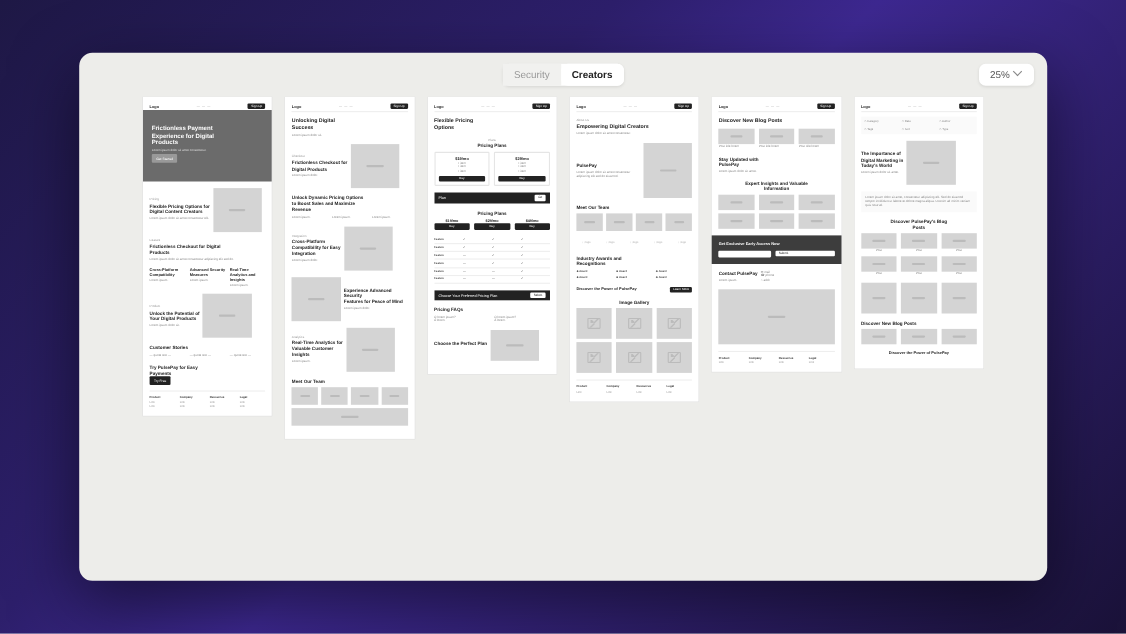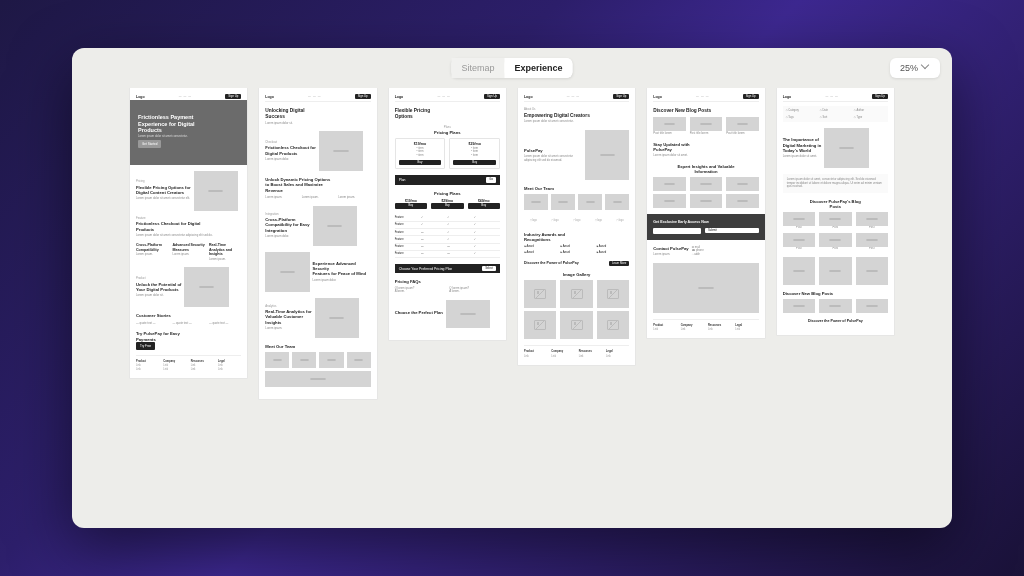--- a/index.html
+++ b/index.html
@@ -62,22 +62,22 @@
 .sticky .sidebox{flex:0 0 42%}
 .list3{display:flex;gap:4px}
 .list3>div{flex:1}
 </style>
 </head>
 <body>
 
 <div class="canvas">
 
   <div class="top-tabs">
-    <div class="tab inactive">Sitemap</div>
-    <div class="tab active">Experience</div>
+    <div class="tab inactive">Security</div>
+    <div class="tab active">Creators</div>
   </div>
 
   <div class="zoom">
     <span>25%</span>
     <span class="chev"></span>
   </div>
 
   <div class="boards">
 
     <div class="col">

